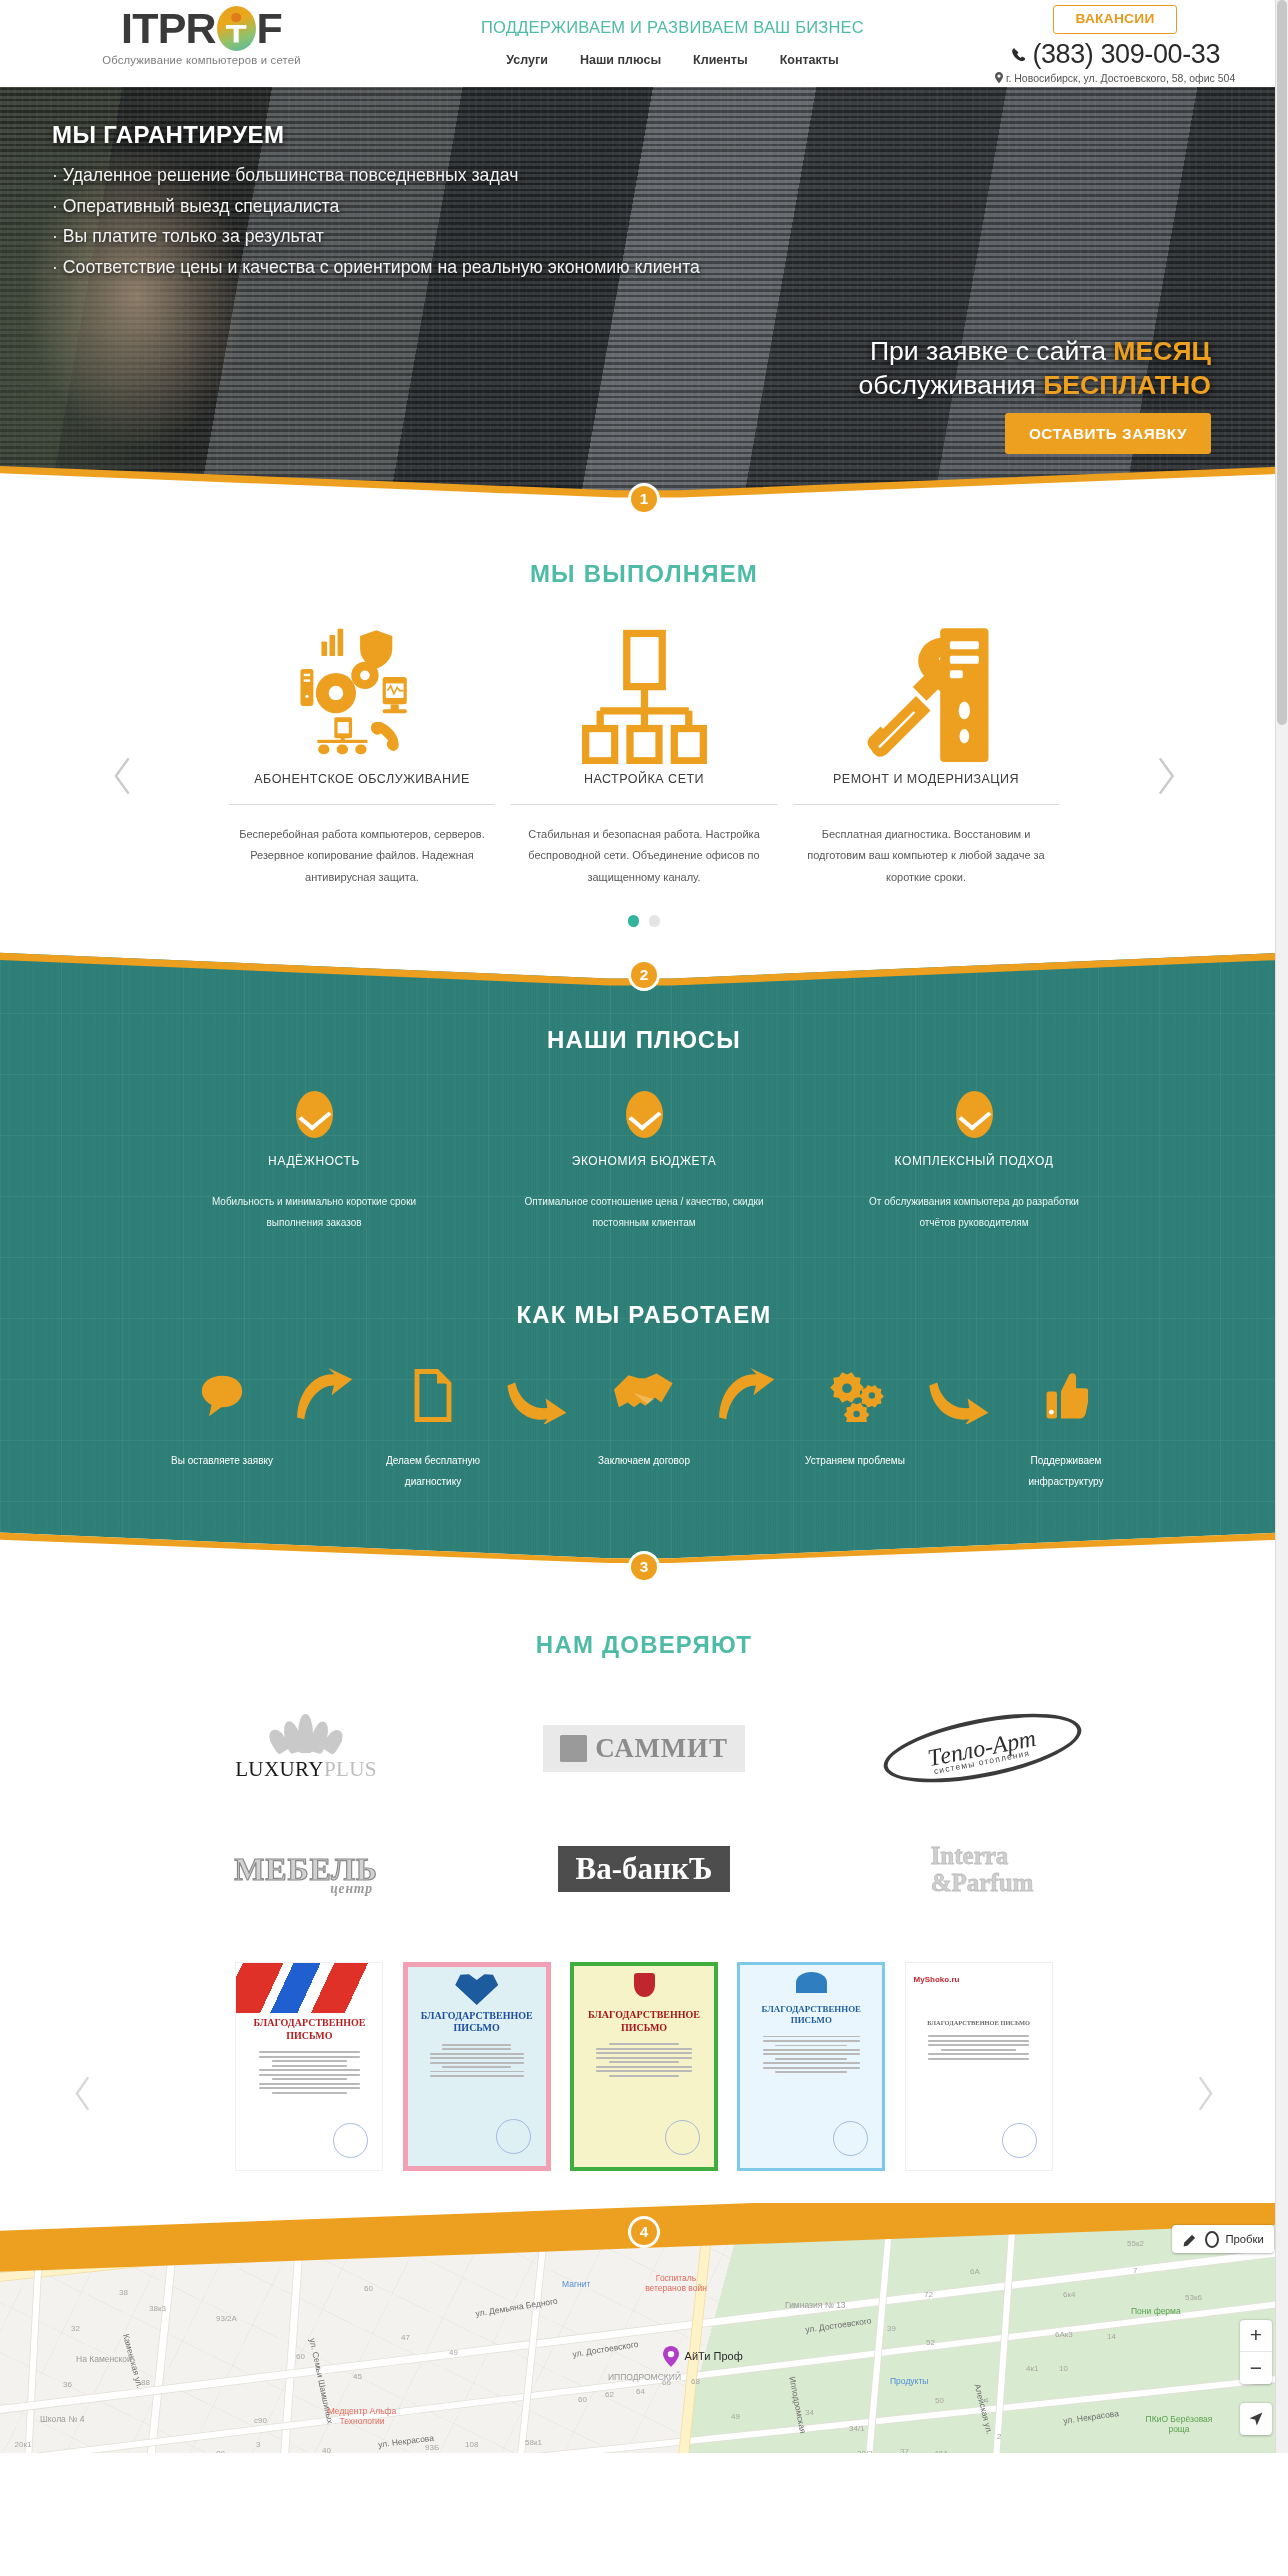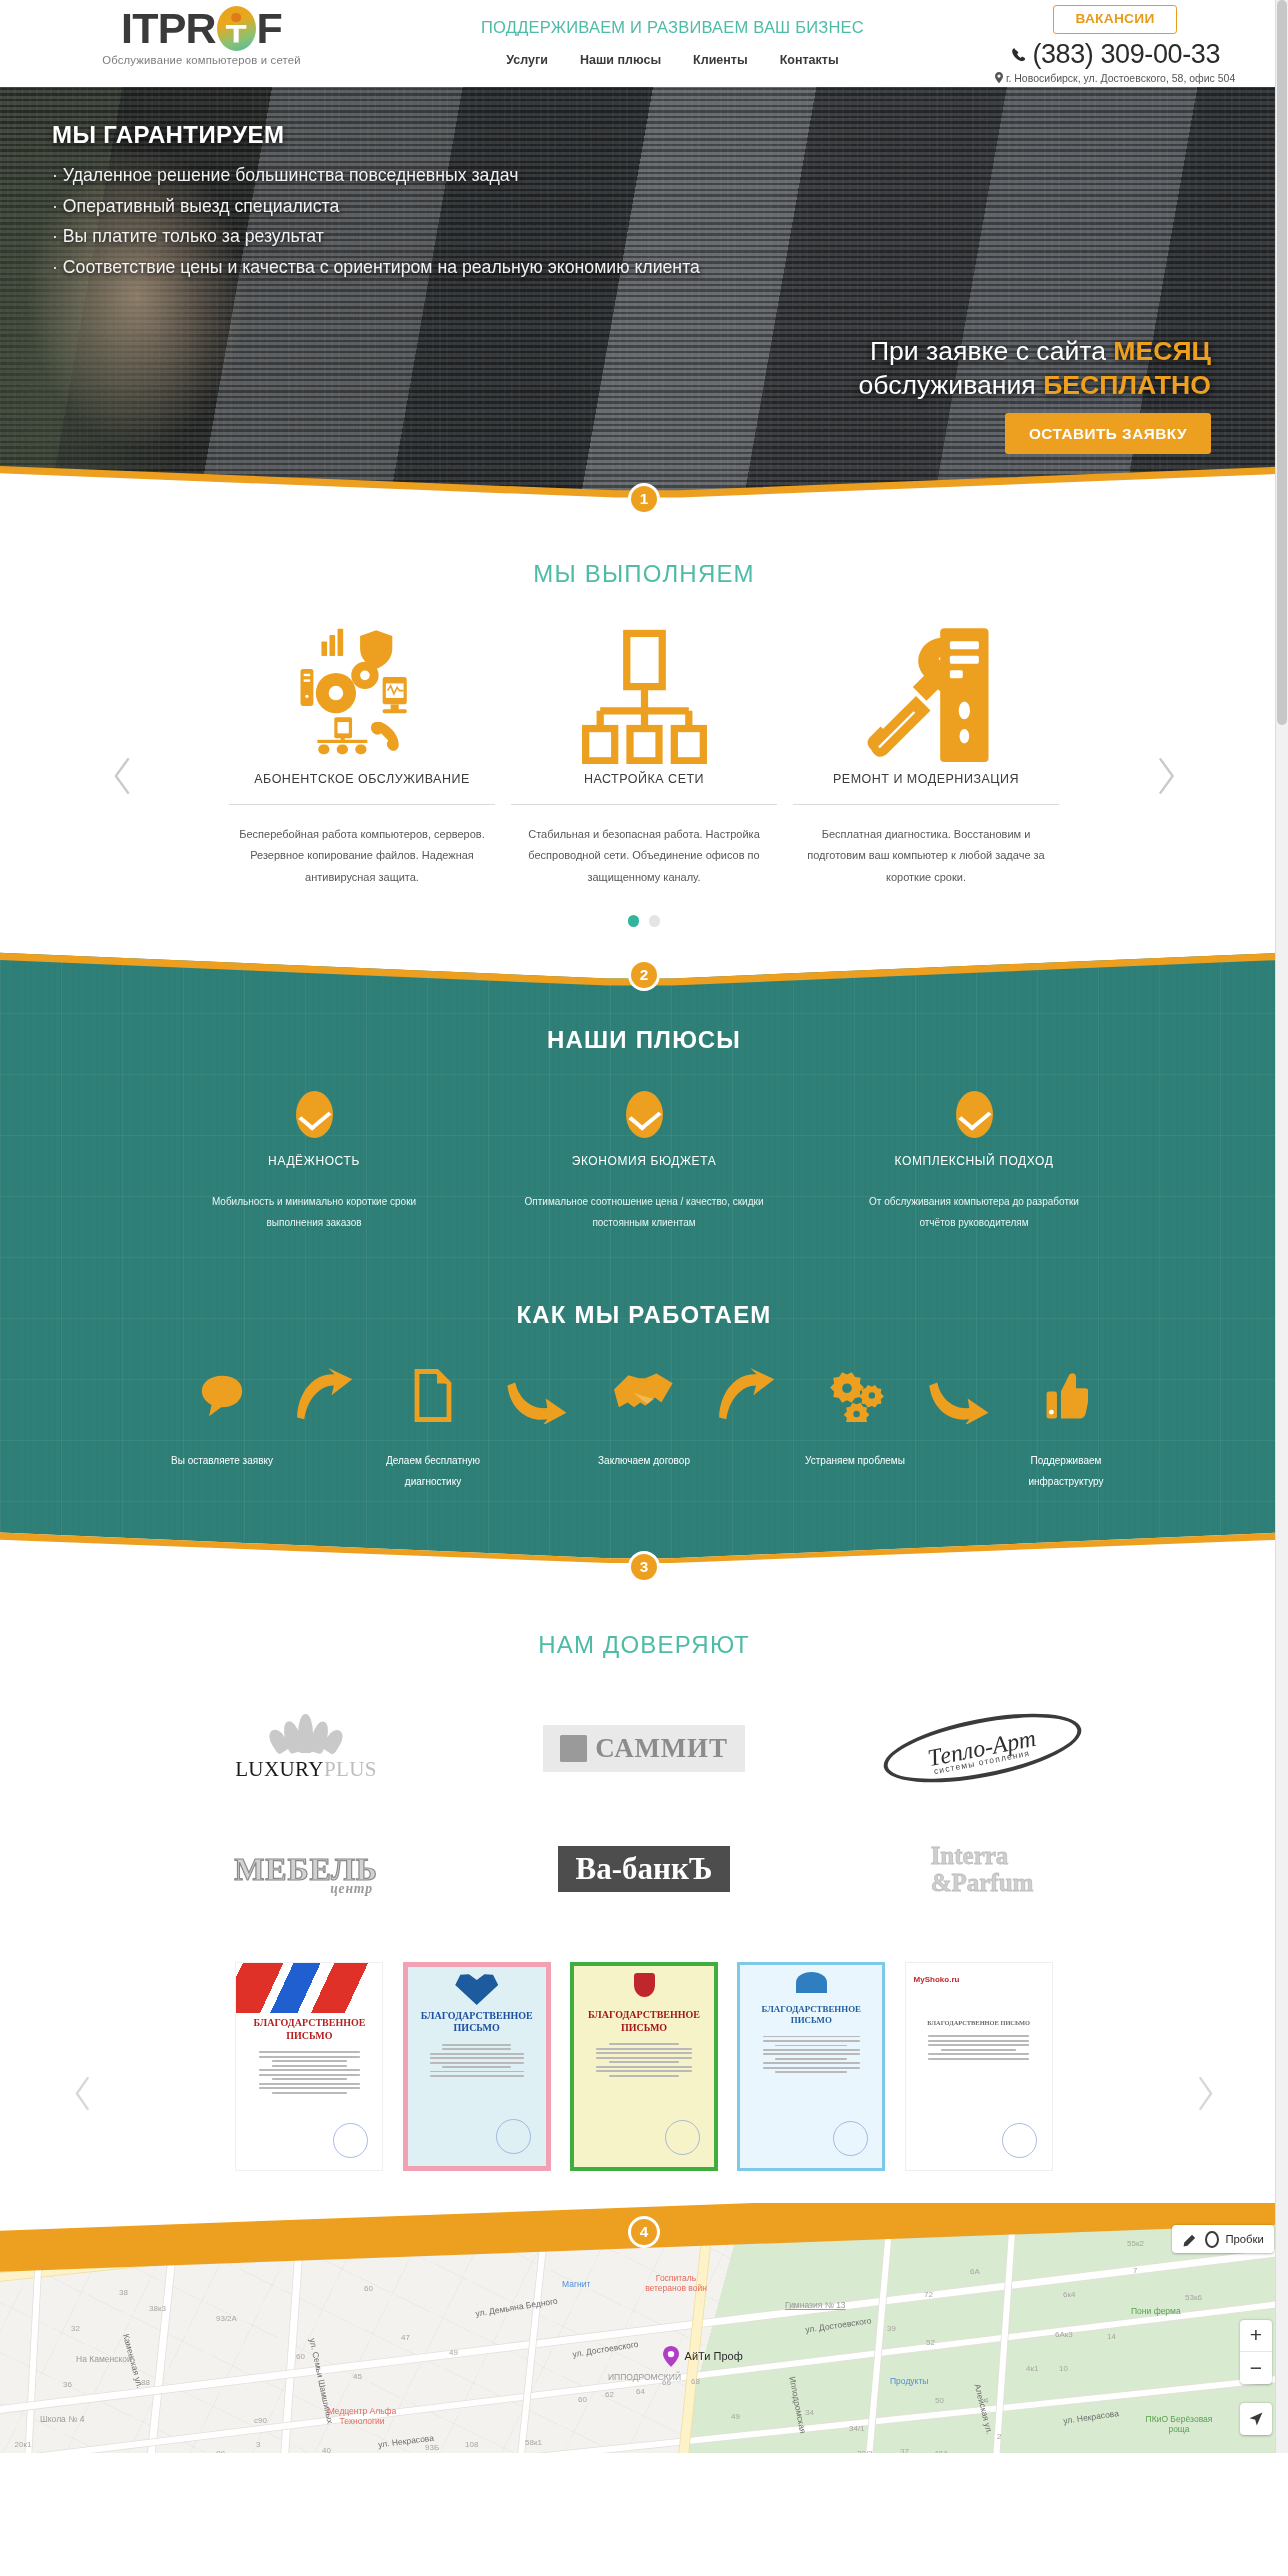--- a/index.html
+++ b/index.html
@@ -237,21 +237,21 @@
   
   .services {
     position: relative;
     background: #fff;
     padding: 61px 0 24px;
   }
   .sec-title {
     text-align: center;
     color: #4dbba6;
     font-size: 24px;
-    font-weight: normal;
+    font-weight: bold;
     letter-spacing: 1.2px;
   }
   .svc-wrap { position: relative; margin-top: 31px; }
   .svc-grid {
     display: flex;
     justify-content: center;
     gap: 16px;
     padding: 0 121px;
   }
   .svc-card { width: 266px; text-align: center; }
@@ -980,21 +980,21 @@
         <div class="mlabel" style="left: 378px; top: 233px; transform: rotate(-7deg);">ул. Некрасова</div>
         <div class="mlabel" style="left: 805px; top: 117px; transform: rotate(-8deg);">ул. Достоевского</div>
         <div class="mlabel" style="left: 958px; top: 201px; transform: rotate(76deg);">Алейская ул.</div>
         <div class="mlabel" style="left: 769px; top: 197px; transform: rotate(79deg);">Ипподромская</div>
         <div class="mlabel" style="left: 1063px; top: 209px; transform: rotate(-8deg);">ул. Некрасова</div>
         <div class="mlabel grey" style="left: 76px; top: 151px; max-width: 72px; white-space: normal; text-align: center;">На Каменской</div>
         <div class="mlabel grey" style="left: 40px; top: 211px; max-width: 72px; white-space: normal; text-align: center;">Школа № 4</div>
         <div class="mlabel red" style="left: 326px; top: 203px; max-width: 72px; white-space: normal; text-align: center;">Медцентр Альфа Технологии</div>
         <div class="mlabel blue" style="left: 562px; top: 76px; max-width: 72px; white-space: normal; text-align: center;">Магнит</div>
         <div class="mlabel red" style="left: 640px; top: 70px; max-width: 72px; white-space: normal; text-align: center;">Госпиталь ветеранов войн</div>
-        <div class="mlabel grey" style="left: 785px; top: 97px; max-width: 72px; white-space: normal; text-align: left; text-decoration: underline;">Гимназия № 13</div>
+        <div class="mlabel grey" style="left: 785px; top: 97px; max-width: 72px; white-space: normal; text-align: left;">Гимназия № 13</div>
         <div class="mlabel blue" style="left: 890px; top: 173px; max-width: 72px; white-space: normal; text-align: center;">Продукты</div>
         <div class="mlabel green" style="left: 1131px; top: 103px; max-width: 72px; white-space: normal; text-align: center;">Пони ферма</div>
         <div class="mlabel green" style="left: 1143px; top: 211px; max-width: 72px; white-space: normal; text-align: center;">ПКиО Берёзовая роща</div>
         <div class="mlabel grey" style="left: 608px; top: 169px; max-width: 72px; white-space: normal; text-align: center;">ИППОДРОМСКИЙ</div>
         <div class="mlabel blue" style="left: 336px; top: 28px; max-width: 72px; white-space: normal; text-align: center;">baza</div>
         <div class="mlabel num" style="left: 119px; top: 85px;">38</div>
         <div class="mlabel num" style="left: 149px; top: 101px;">38к3</div>
         <div class="mlabel num" style="left: 71px; top: 121px;">32</div>
         <div class="mlabel num" style="left: 63px; top: 177px;">36</div>
         <div class="mlabel num" style="left: 141px; top: 175px;">88</div>

